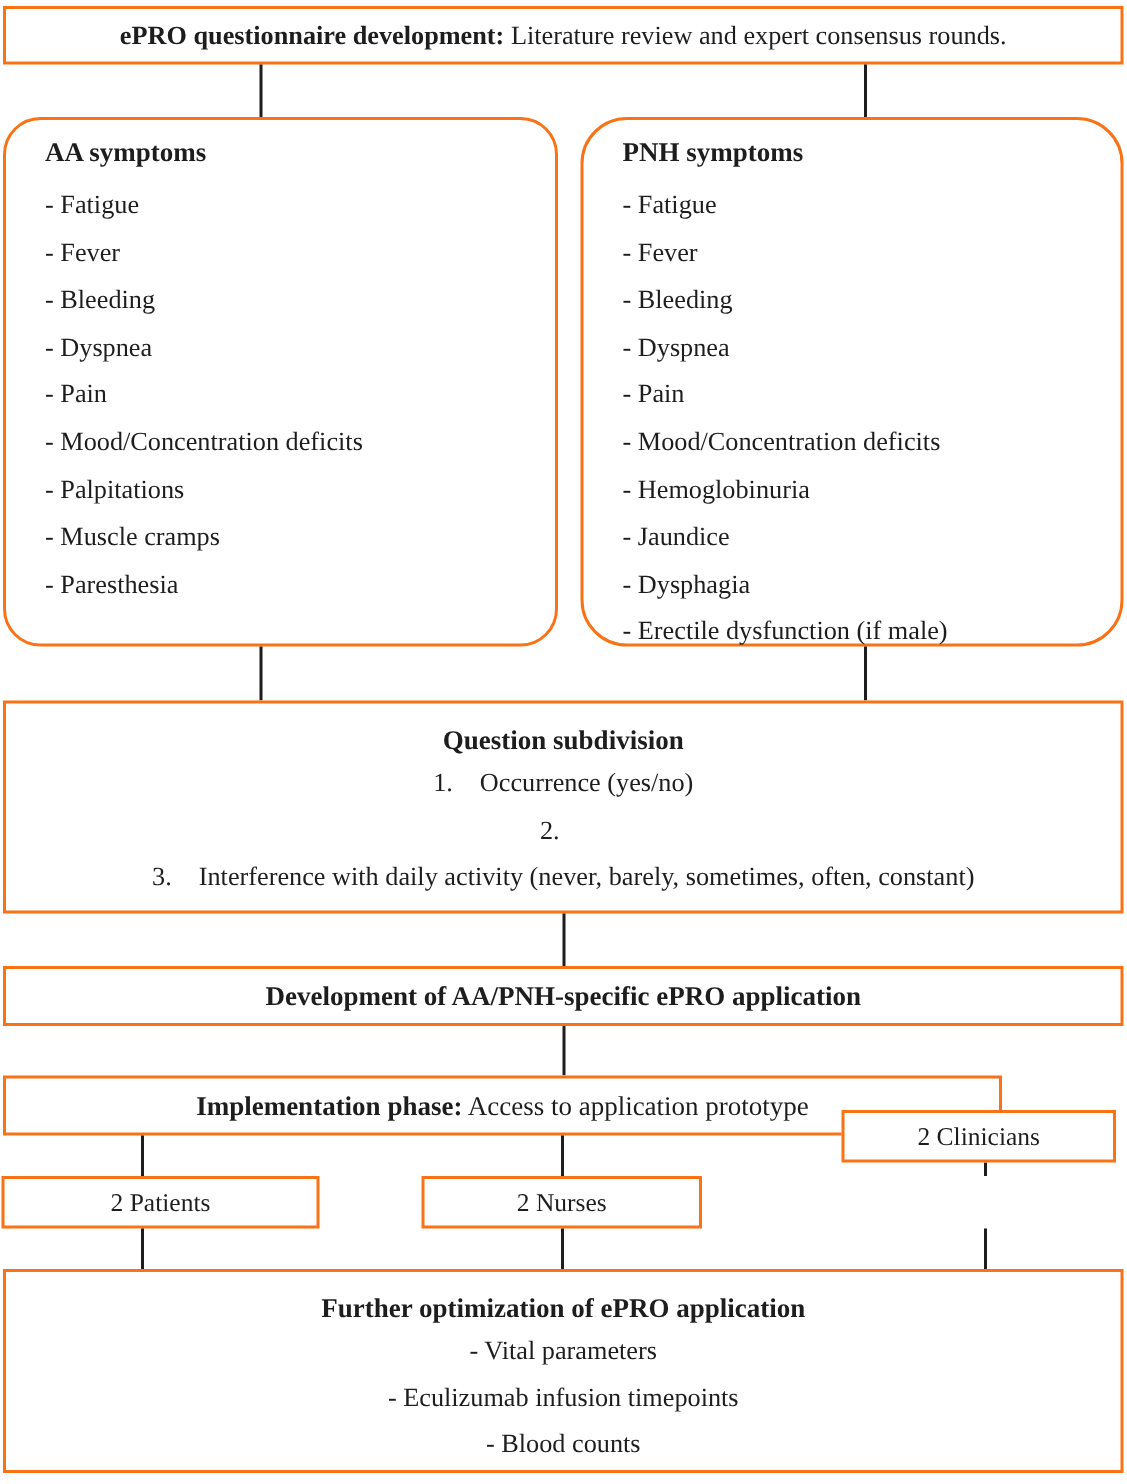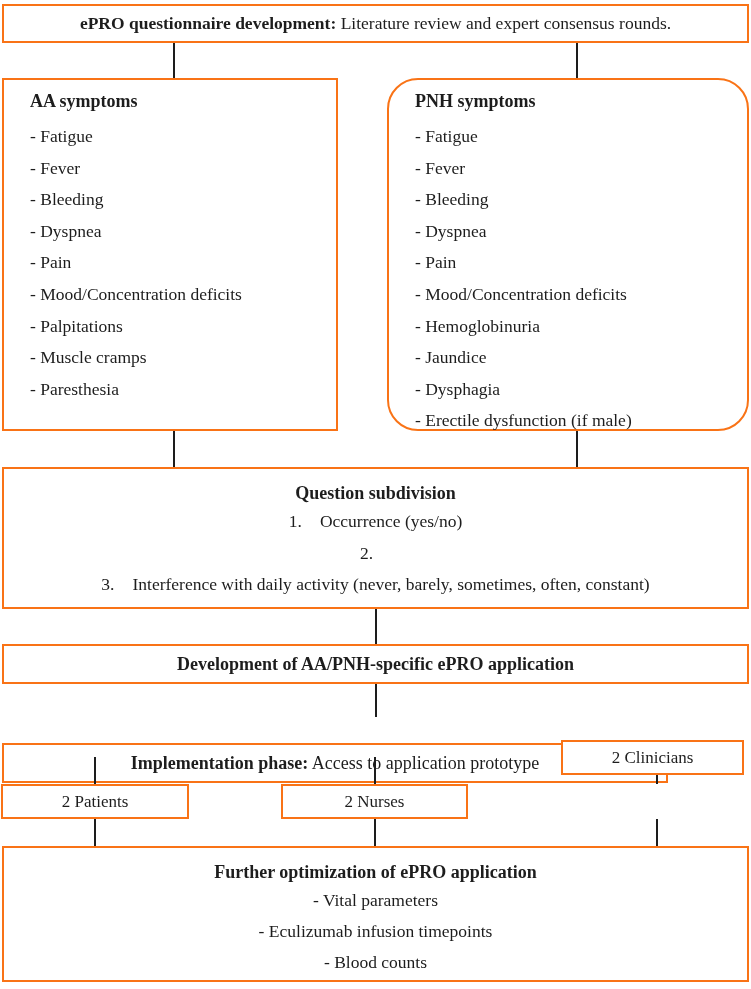--- a/index.html
+++ b/index.html
@@ -84,21 +84,21 @@
 
 <div id="canvas">
 
   <div class="box center-text" style="left:2px; top:4px; width:747px; height:39px;">
     <div class="title-line"><span class="bold">ePRO questionnaire development:</span><span> Literature review and expert consensus rounds.</span></div>
   </div>
 
   <div class="vline" style="left:173px; top:43px; height:35px;"></div>
   <div class="vline" style="left:576px; top:43px; height:35px;"></div>
 
-  <div class="box symptom-box" style="left:2px; top:78px; width:336px; height:353px;">
+  <div class="box symptom-box" style="left:2px; top:78px; width:370px; height:353px;border-radius:25px;">
     <div class="symptom-title">AA symptoms</div>
     <div class="symptom-item">- Fatigue</div>
     <div class="symptom-item">- Fever</div>
     <div class="symptom-item">- Bleeding</div>
     <div class="symptom-item">- Dyspnea</div>
     <div class="symptom-item">- Pain</div>
     <div class="symptom-item">- Mood/Concentration deficits</div>
     <div class="symptom-item">- Palpitations</div>
     <div class="symptom-item">- Muscle cramps</div>
     <div class="symptom-item">- Paresthesia</div>
@@ -137,29 +137,29 @@
   </div>
 
   <div class="vline" style="left:375px; top:609px; height:35px;"></div>
 
   <div class="box center-text banner" style="left:2px; top:644px; width:747px; height:40px;">
     <span>Development of AA/PNH-specific ePRO application</span>
   </div>
 
   <div class="vline" style="left:375px; top:684px; height:33px;"></div>
 
-  <div class="box center-text" style="left:2px; top:743px; width:666px; height:40px; font-size:18px;text-align:right;">
+  <div class="box center-text" style="left:2px; top:717px; width:666px; height:40px; font-size:18px;text-align:right;">
     <div class="title-line"><span class="bold">Implementation phase:</span><span> Access to application prototype</span></div>
   </div>
 
   <div class="vline" style="left:94px; top:757px; height:27px;"></div>
   <div class="vline" style="left:374px; top:757px; height:27px;"></div>
   <div class="vline" style="left:656px; top:757px; height:27px;"></div>
 
-  <div class="box center-text small-box" style="left:1px; top:784px; width:188px; height:35px;">
+  <div class="box center-text small-box" style="left:1px; top:784px; width:212px; height:35px;">
     <span>2 Patients</span>
   </div>
   <div class="box center-text small-box" style="left:281px; top:784px; width:187px; height:35px;">
     <span>2 Nurses</span>
   </div>
   <div class="box center-text small-box" style="left:561px; top:740px; width:183px; height:35px;">
     <span>2 Clinicians</span>
   </div>
 
   <div class="vline" style="left:94px; top:819px; height:27px;"></div>

